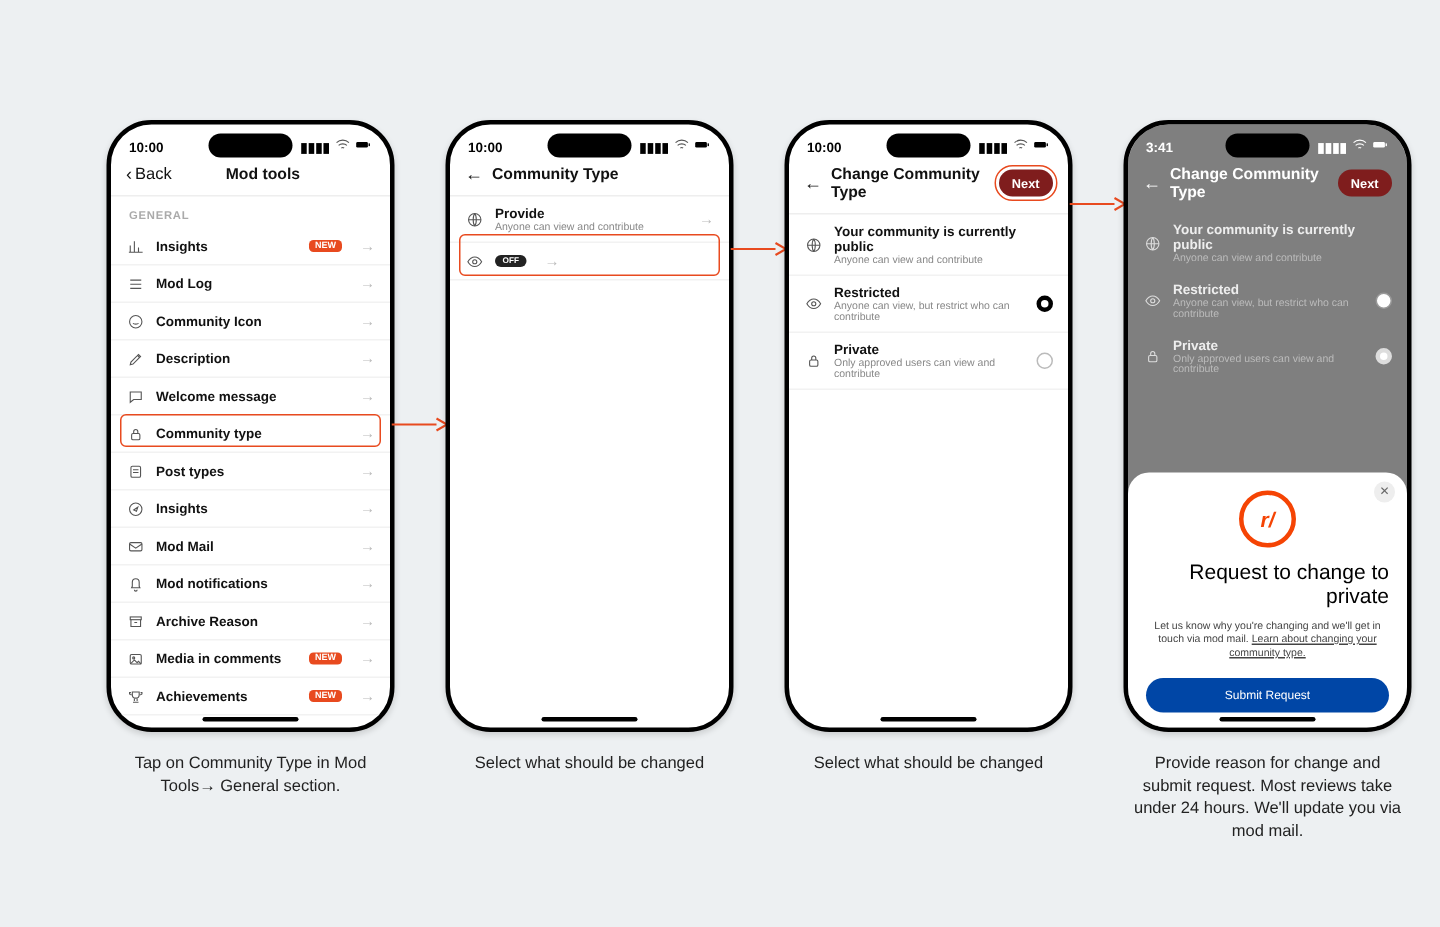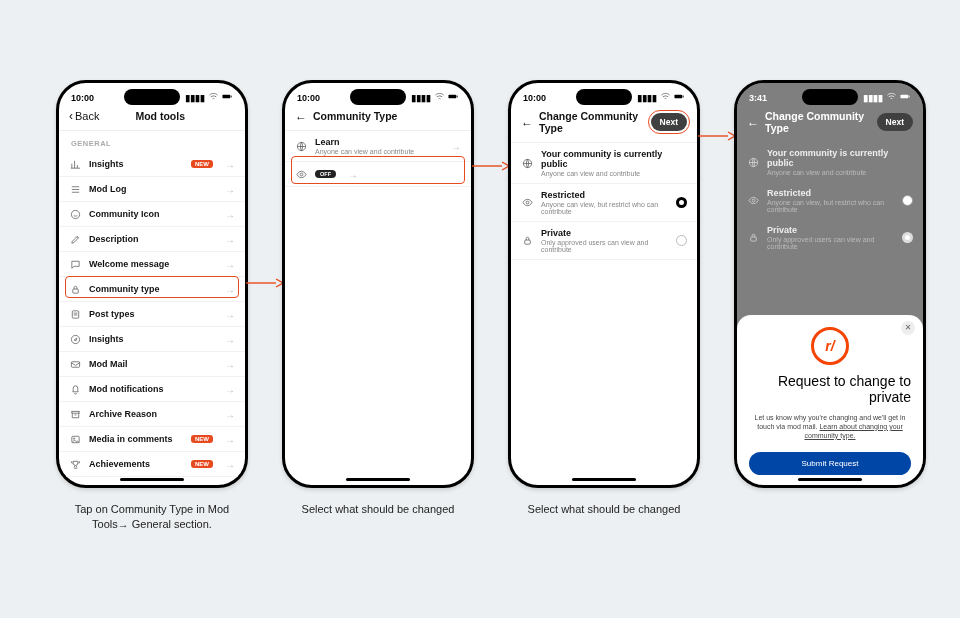--- a/index.html
+++ b/index.html
@@ -1,17 +1,17 @@
 <!DOCTYPE html>
 <html><head>
 <meta charset="utf-8">
 <style>
   * { box-sizing: border-box; margin:0; padding:0; font-family: -apple-system, Helvetica, Arial, sans-serif; }
   body { background:#edf0f2; width:960px; height:618px; overflow:hidden; }
-  .stage { display:flex; gap:34px; padding:80px 40px 0 56px; align-items:flex-start; }
+  .stage { display:flex; gap:34px; padding:80px 40px 0 71px; align-items:flex-start; }
   .col { display:flex; flex-direction:column; align-items:center; position:relative; }
   .connector {
     position:absolute;
     top:202px;
     right:-36px;
     width:38px;
     height:1px;
   }
   .connector.c2 { top:85px; }
   .connector.c3 { top:55px; }
@@ -41,21 +41,21 @@
     display:flex; align-items:center; padding:4px 10px 8px; gap:6px;
     border-bottom:1px solid #eee; position:relative;
   }
   .title-bar .back { font-size:11px; color:#111; display:flex; align-items:center; gap:2px; }
   .back-chev { font-size:12px; line-height:1; }
   .title-bar .title { font-size:10.5px; font-weight:700; color:#111; flex:1; text-align:left; }
   .title-bar .title.center { text-align:center; margin-left:-20px;}
   .title-bar.light { border-bottom:none; z-index:10; position:relative;}
   .title-bar.light .back, .title-bar.light .title { color:#fff;}
   .next-btn {
-    background:#404040; color:#fff; font-size:8.5px; font-weight:600;
+    background:#7f1d1d; color:#fff; font-size:8.5px; font-weight:600;
     border-radius:10px; padding:4px 9px; position:relative;
   }
   .next-btn-highlight {
     position:absolute; inset:-3px; border:1.5px solid #e84a1f; border-radius:12px;
   }
   .section-label { font-size:7.5px; font-weight:700; color:#aaa; letter-spacing:0.5px; padding:8px 12px 4px; }
   .menu { }
   .row {
     display:flex; align-items:center; padding:6px 10px; gap:8px;
     border-bottom:1px solid #f2f2f2; min-height:22px;
@@ -349,21 +349,21 @@
       </div>
       <div class="menu" id="menu2">
           <div class="row">
             <span class="ic">
               <svg class="ico" viewBox="0 0 24 24">
                 <circle cx="12" cy="12" r="9"></circle>
                 <path d="M3 12h18M12 3c3 3 3 15 0 18M12 3c-3 3-3 15 0 18"></path>
               </svg>
             </span>
             <span class="stack">
-              <span class="lbl">Learn</span>
+              <span class="lbl">Provide</span>
               <span class="sub">Anyone can view and contribute</span>
             </span>
             <span class="arrow">→</span>
           </div>
           <div class="row">
             <span class="ic">
               <svg class="ico" viewBox="0 0 24 24">
                 <path d="M2 12s4-7 10-7 10 7 10 7-4 7-10 7S2 12 2 12z"></path>
                 <circle cx="12" cy="12" r="3"></circle>
               </svg>
@@ -544,15 +544,16 @@
         <h4>Request to change to private</h4>
         <p class="lead">
           <span>Let us know why you're changing and we'll get in touch via mod mail. </span><u>Learn about changing your community type.</u>
         </p>
         <div class="submit-btn">
           <span>Submit Request</span>
         </div>
       </div>
       <div class="home-ind"></div>
     </div>
+    <div class="caption">Provide reason for change and submit request. Most reviews take under 24 hours. We'll update you via mod mail.</div>
   </div>
 
 </div>
 
 </body></html>

